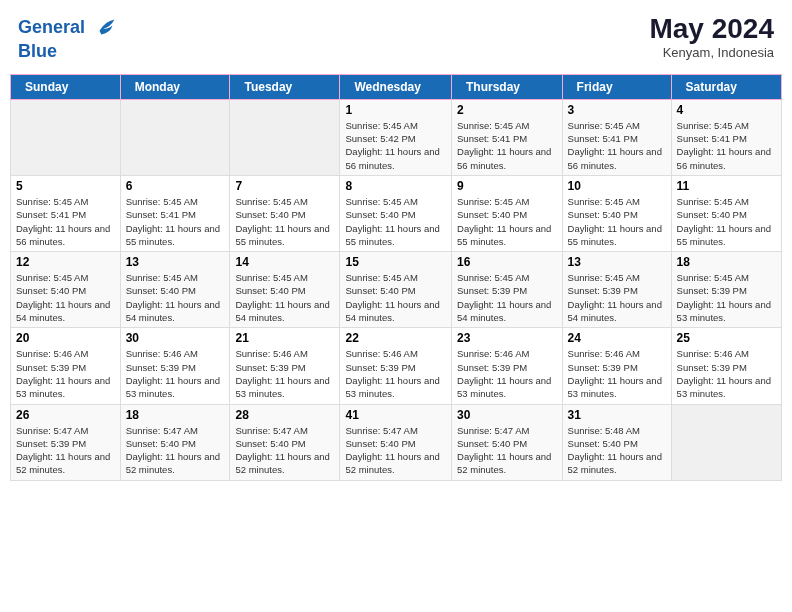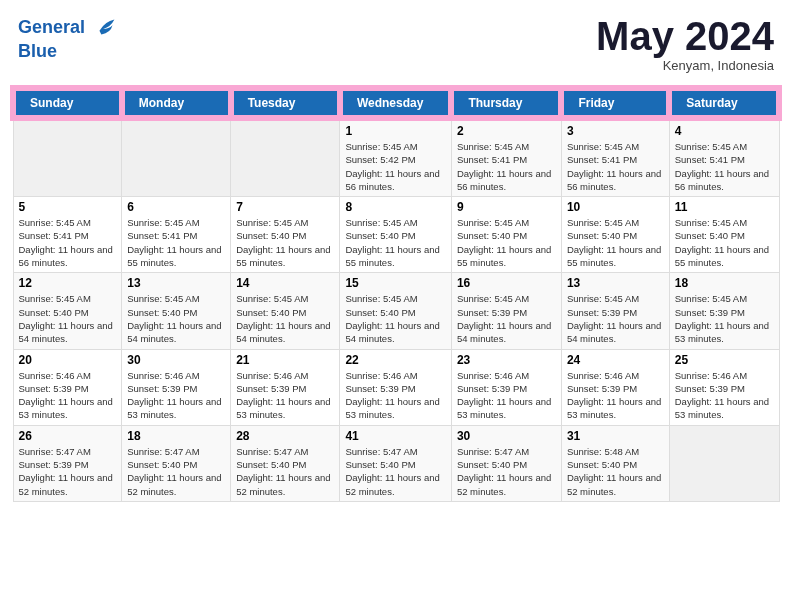--- a/index.html
+++ b/index.html
@@ -33,42 +33,42 @@
     }
     .logo-bird {
       width: 28px;
       height: 28px;
       margin-left: 2px;
     }
     .title-block {
       text-align: right;
     }
     .month-title {
-      font-size: 40px;
+      font-size: 28px;
       font-weight: bold;
       color: #1a1a2e;
       line-height: 1.1;
     }
     .location {
       font-size: 13px;
       color: #444;
     }
     table {
       width: 100%;
       border-collapse: collapse;
       font-size: 10.5px;
     }
     thead tr th {
       background-color: #1a6bb5;
       color: #fff;
       text-align: left;
       padding: 5px 14px;
       font-size: 12px;
       font-weight: bold;
-      border: 6px solid #f9a8d4;
+      border: 1px solid #f9a8d4;
     }
     tbody tr td {
       border: 1px solid #ddd;
       vertical-align: top;
       padding: 3px 5px;
       width: 113px;
       min-height: 80px;
       background: #fff;
     }
     tbody tr:nth-child(odd) td {

